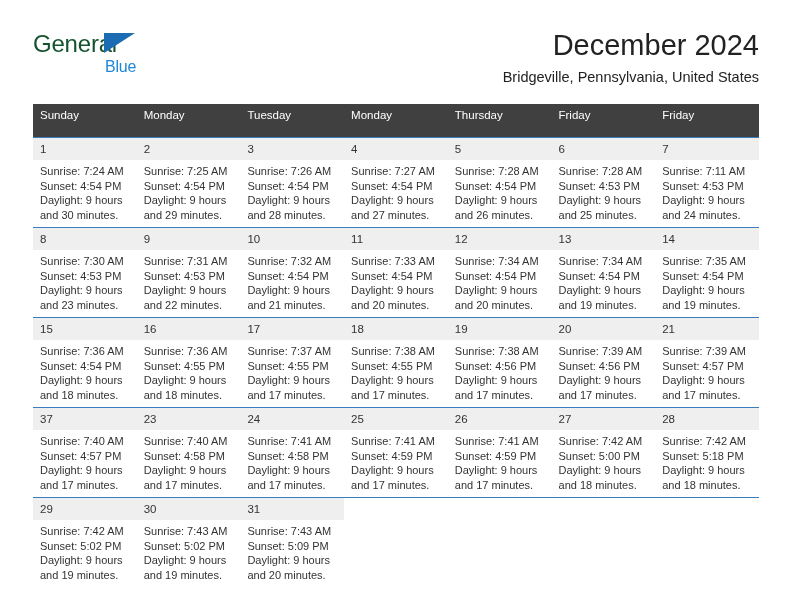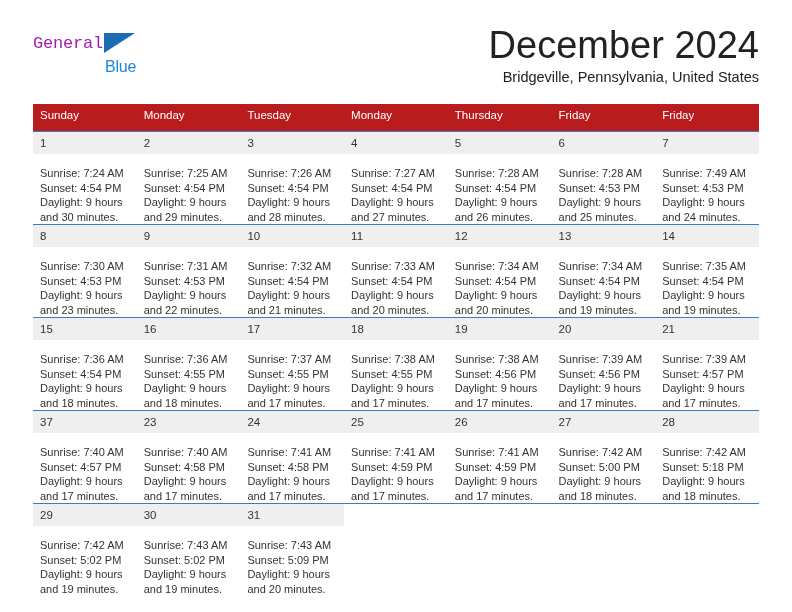--- a/index.html
+++ b/index.html
@@ -35,25 +35,25 @@
     position: absolute;
     left: 0;
     top: 4px;
     width: 200px;
     height: 56px;
   }
   .logo-general {
     position: absolute;
     left: 0;
     top: 0;
-    font-size: 17px;
+    font-size: 24px;
     line-height: 23px;
     letter-spacing: -0.2px;
-    color: #a21caf;
-    font-family: Liberation Mono, monospace;
+    color: #14532d;
+    font-family: Liberation Sans, sans-serif;
   }
   .logo-triangle {
     position: absolute;
     left: 71px;
     top: 1px;
     width: 0;
     height: 0;
     border-left: 31px solid #1b6cb3;
     border-bottom: 20px solid transparent;
   }
@@ -68,21 +68,21 @@
     font-family: "Liberation Sans", sans-serif;
   }
 
   .title-block {
     position: absolute;
     right: 0;
     top: 0;
     text-align: right;
   }
   .cal-title {
-    font-size: 38px;
+    font-size: 29px;
     line-height: 34px;
     color: #222222;
     font-weight: normal;
     white-space: nowrap;
   }
   .cal-subtitle {
     margin-top: 6px;
     font-size: 14.5px;
     line-height: 18px;
     color: #222222;
@@ -94,26 +94,26 @@
   .calendar {
     position: absolute;
     left: 33px;
     top: 104px;
     width: 726px;
     border-collapse: collapse;
     table-layout: fixed;
   }
 
   .calendar th {
-    background: #b91c1c;
+    background: #404040;
     color: #ffffff;
     font-size: 11.5px;
     font-weight: normal;
     text-align: left;
-    padding: 5px 0 10px 7px;
+    padding: 5px 0 16px 7px;
     height: 12px;
     border: none;
   }
 
   .week-row > td {
     vertical-align: top;
     padding: 0;
     border: none;
     border-top: 1.5px solid #3a7cc0;
     height: 89px;
@@ -130,21 +130,21 @@
     color: #333333;
     padding: 4px 0 4px 7px;
     height: 14px;
   }
   .daynum.empty {
     background: #ffffff;
     color: transparent;
   }
 
   .details {
-    padding: 12px 4px 0 7px;
+    padding: 4px 4px 0 7px;
     font-size: 11px;
     line-height: 14.5px;
     color: #333333;
   }
   .details div {
     white-space: nowrap;
   }
   .cell-blank .details { visibility: hidden; }
 </style>
 </head>
@@ -232,21 +232,21 @@
           <div class="details">
             <div>Sunrise: 7:28 AM</div>
             <div>Sunset: 4:53 PM</div>
             <div>Daylight: 9 hours</div>
             <div>and 25 minutes.</div>
           </div>
         </td>
         <td>
           <div class="daynum">7</div>
           <div class="details">
-            <div>Sunrise: 7:49 AM</div>
+            <div>Sunrise: 7:11 AM</div>
             <div>Sunset: 4:53 PM</div>
             <div>Daylight: 9 hours</div>
             <div>and 24 minutes.</div>
           </div>
         </td>
       </tr>
 
       <tr class="week-row">
         <td>
           <div class="daynum">8</div>

